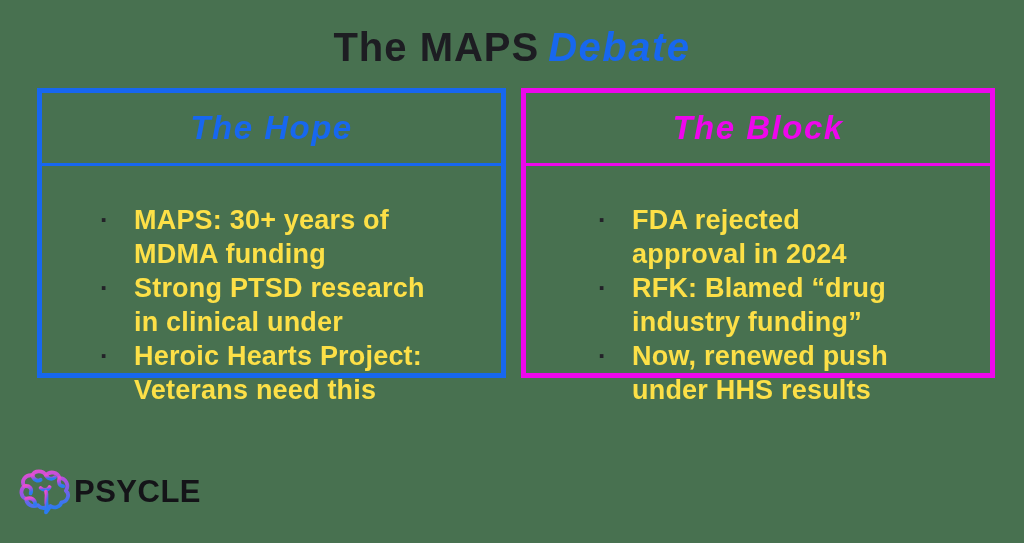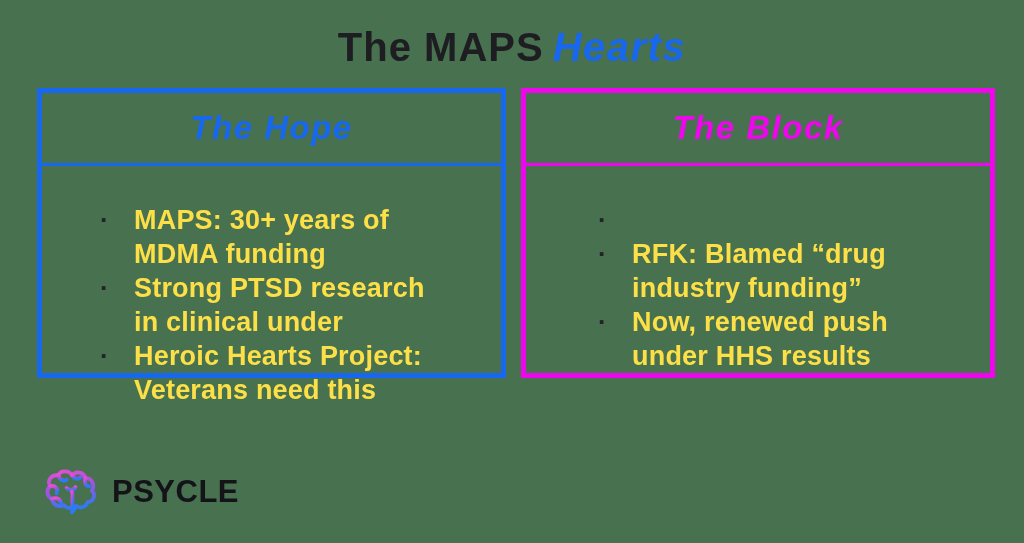--- a/index.html
+++ b/index.html
@@ -62,37 +62,37 @@
     font-size: 26px; line-height: 34px;
     color: #232228;
     font-weight: 700;
   }
   .txt { color: #fde047; font-size: 27px; line-height: 34px; font-weight: 600; letter-spacing: 0.2px; }
   .txt .ln { display: block; }
 
   
   .brand {
     position: absolute;
-    left: 44px; top: 462px;
+    left: 18px; top: 462px;
     height: 60px;
-    display: flex; align-items: center; gap: 12px;
+    display: flex; align-items: center; gap: 0;
   }
   .brand svg { display: block; }
   .brand-name {
     font-size: 31px; font-weight: 800;
     color: #141418;
     letter-spacing: 0.5px;
   }
 </style>
 </head>
 <body>
 
 <div class="canvas">
 
-  <h1 class="title"><span>The MAPS</span><span class="hl">Hearts</span></h1>
+  <h1 class="title"><span>The MAPS</span><span class="hl">Debate</span></h1>
 
   <section class="box hope">
     <header class="box-header">The Hope</header>
     <ul class="bullets">
       <li>
         <span class="dot">·</span>
         <span class="txt">
           <span class="ln">MAPS: 30+ years of</span>
           <span class="ln">MDMA funding</span>
         </span>
@@ -112,20 +112,24 @@
         </span>
       </li>
     </ul>
   </section>
 
   <section class="box block">
     <header class="box-header">The Block</header>
     <ul class="bullets">
       <li>
         <span class="dot">·</span>
+        <span class="txt">
+          <span class="ln">FDA rejected</span>
+          <span class="ln">approval in 2024</span>
+        </span>
       </li>
       <li>
         <span class="dot">·</span>
         <span class="txt">
           <span class="ln">RFK: Blamed “drug</span>
           <span class="ln">industry funding”</span>
         </span>
       </li>
       <li>
         <span class="dot">·</span>

